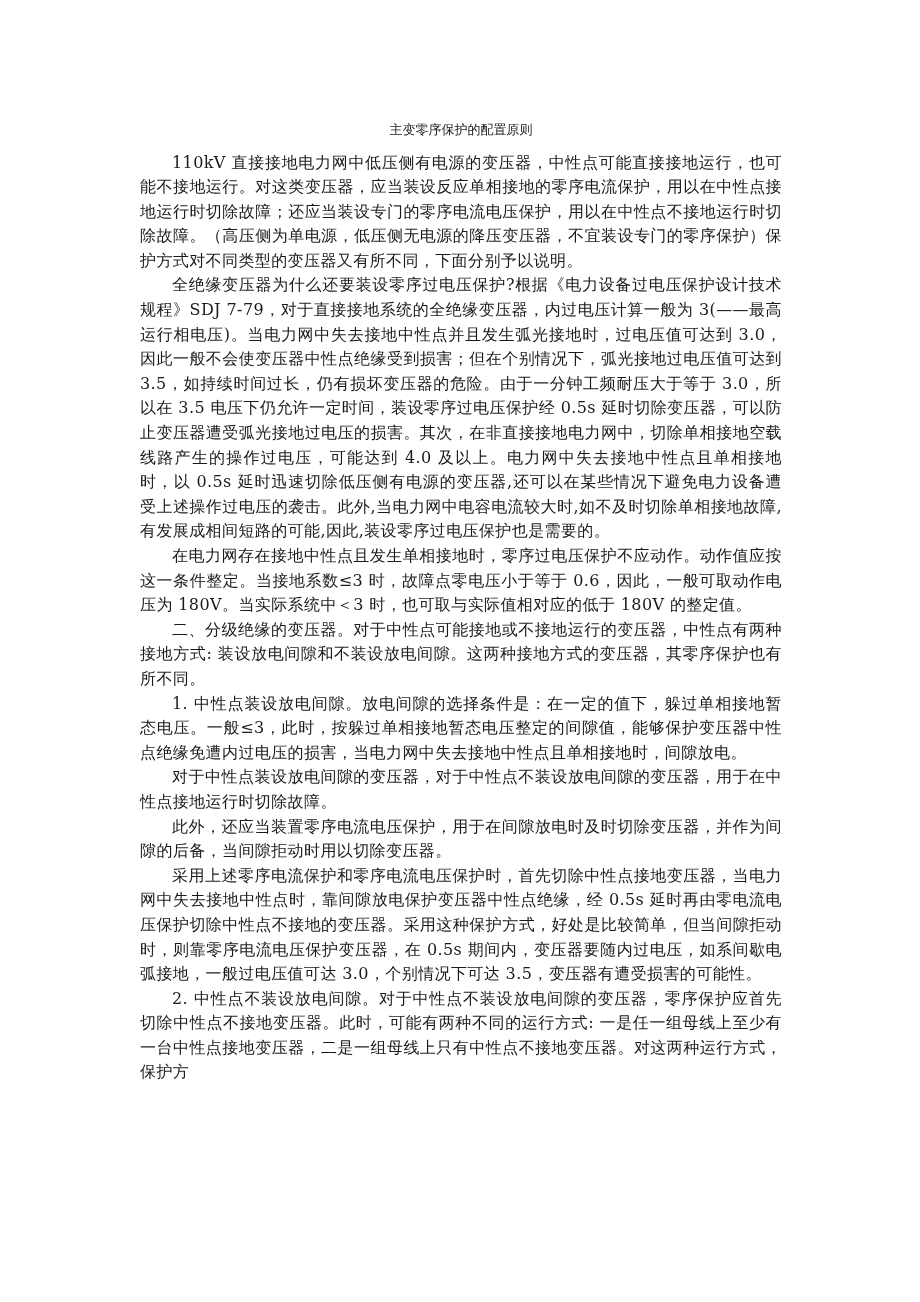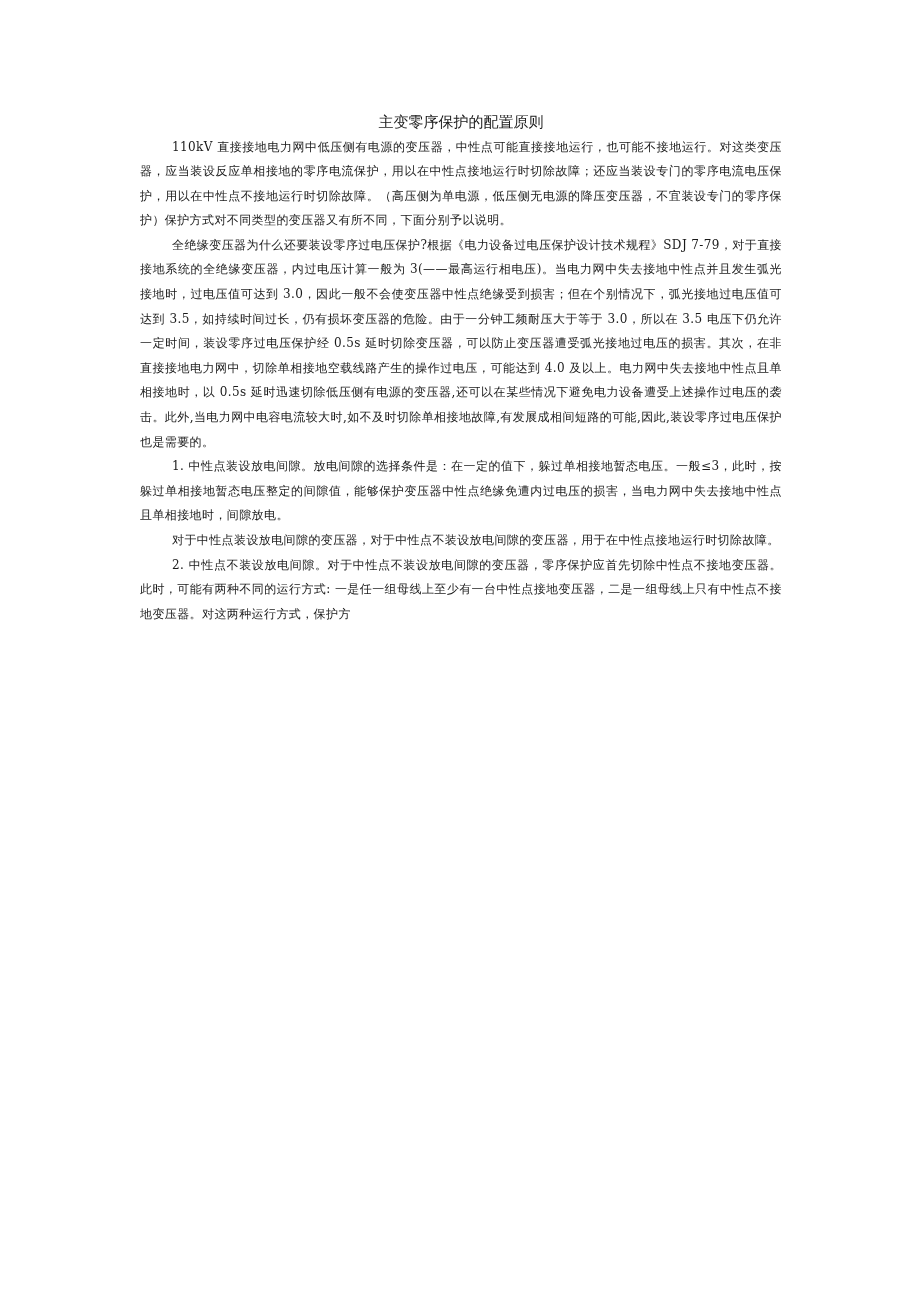--- a/index.html
+++ b/index.html
@@ -16,40 +16,44 @@
     color: #1a1a1a;
   }
   .page {
     position: absolute;
     left: 140px;
     top: 110px;
     width: 642px;
   }
   .title {
     text-align: center;
-    font-size: 15px;
+    font-size: 13px;
     line-height: 24.5px;
     height: 24.5px;
-    margin: 0;
+    margin: 8px;
     font-weight: normal;
     letter-spacing: 0;
   }
   .para {
     margin: 0;
-    font-size: 12px;
+    font-size: 16px;
     line-height: 24.6px;
     text-indent: 32px;
     text-align: justify;
     letter-spacing: 0.4px;
     word-break: break-all;
   }
 </style>
 </head>
 <body>
 
 <div class="page">
   <h1 class="title">主变零序保护的配置原则</h1>
   <p class="para">110kV 直接接地电力网中低压侧有电源的变压器，中性点可能直接接地运行，也可能不接地运行。对这类变压器，应当装设反应单相接地的零序电流保护，用以在中性点接地运行时切除故障；还应当装设专门的零序电流电压保护，用以在中性点不接地运行时切除故障。（高压侧为单电源，低压侧无电源的降压变压器，不宜装设专门的零序保护）保护方式对不同类型的变压器又有所不同，下面分别予以说明。</p>
   <p class="para">全绝缘变压器为什么还要装设零序过电压保护?根据《电力设备过电压保护设计技术规程》SDJ 7-79，对于直接接地系统的全绝缘变压器，内过电压计算一般为 3(——最高运行相电压)。当电力网中失去接地中性点并且发生弧光接地时，过电压值可达到 3.0，因此一般不会使变压器中性点绝缘受到损害；但在个别情况下，弧光接地过电压值可达到 3.5，如持续时间过长，仍有损坏变压器的危险。由于一分钟工频耐压大于等于 3.0，所以在 3.5 电压下仍允许一定时间，装设零序过电压保护经 0.5s 延时切除变压器，可以防止变压器遭受弧光接地过电压的损害。其次，在非直接接地电力网中，切除单相接地空载线路产生的操作过电压，可能达到 4.0 及以上。电力网中失去接地中性点且单相接地时，以 0.5s 延时迅速切除低压侧有电源的变压器,还可以在某些情况下避免电力设备遭受上述操作过电压的袭击。此外,当电力网中电容电流较大时,如不及时切除单相接地故障,有发展成相间短路的可能,因此,装设零序过电压保护也是需要的。</p>
+  <p class="para">在电力网存在接地中性点且发生单相接地时，零序过电压保护不应动作。动作值应按这一条件整定。当接地系数≤3 时，故障点零电压小于等于 0.6，因此，一般可取动作电压为 180V。当实际系统中＜3 时，也可取与实际值相对应的低于 180V 的整定值。</p>
+  <p class="para">二、分级绝缘的变压器。对于中性点可能接地或不接地运行的变压器，中性点有两种接地方式: 装设放电间隙和不装设放电间隙。这两种接地方式的变压器，其零序保护也有所不同。</p>
   <p class="para">1. 中性点装设放电间隙。放电间隙的选择条件是：在一定的值下，躲过单相接地暂态电压。一般≤3，此时，按躲过单相接地暂态电压整定的间隙值，能够保护变压器中性点绝缘免遭内过电压的损害，当电力网中失去接地中性点且单相接地时，间隙放电。</p>
   <p class="para">对于中性点装设放电间隙的变压器，对于中性点不装设放电间隙的变压器，用于在中性点接地运行时切除故障。</p>
+  <p class="para">此外，还应当装置零序电流电压保护，用于在间隙放电时及时切除变压器，并作为间隙的后备，当间隙拒动时用以切除变压器。</p>
+  <p class="para">采用上述零序电流保护和零序电流电压保护时，首先切除中性点接地变压器，当电力网中失去接地中性点时，靠间隙放电保护变压器中性点绝缘，经 0.5s 延时再由零电流电压保护切除中性点不接地的变压器。采用这种保护方式，好处是比较简单，但当间隙拒动时，则靠零序电流电压保护变压器，在 0.5s 期间内，变压器要随内过电压，如系间歇电弧接地，一般过电压值可达 3.0，个别情况下可达 3.5，变压器有遭受损害的可能性。</p>
   <p class="para">2. 中性点不装设放电间隙。对于中性点不装设放电间隙的变压器，零序保护应首先切除中性点不接地变压器。此时，可能有两种不同的运行方式: 一是任一组母线上至少有一台中性点接地变压器，二是一组母线上只有中性点不接地变压器。对这两种运行方式，保护方</p>
 </div>
 
 </body></html>

